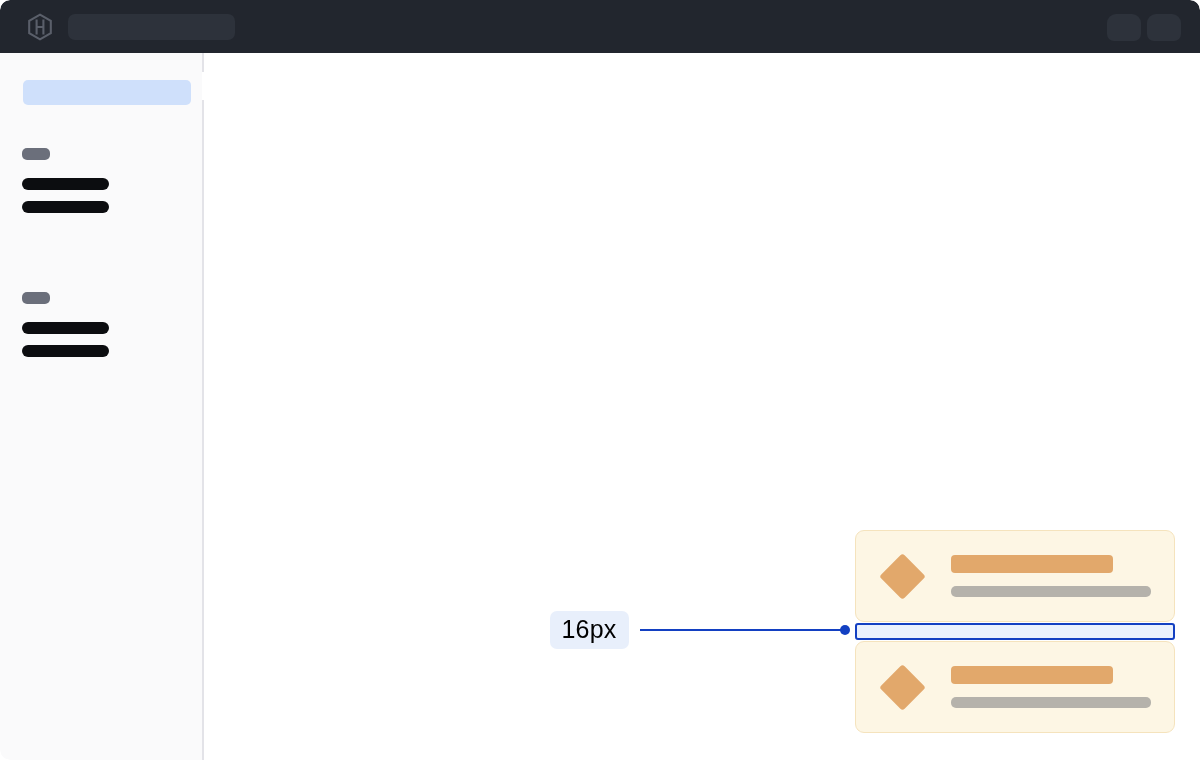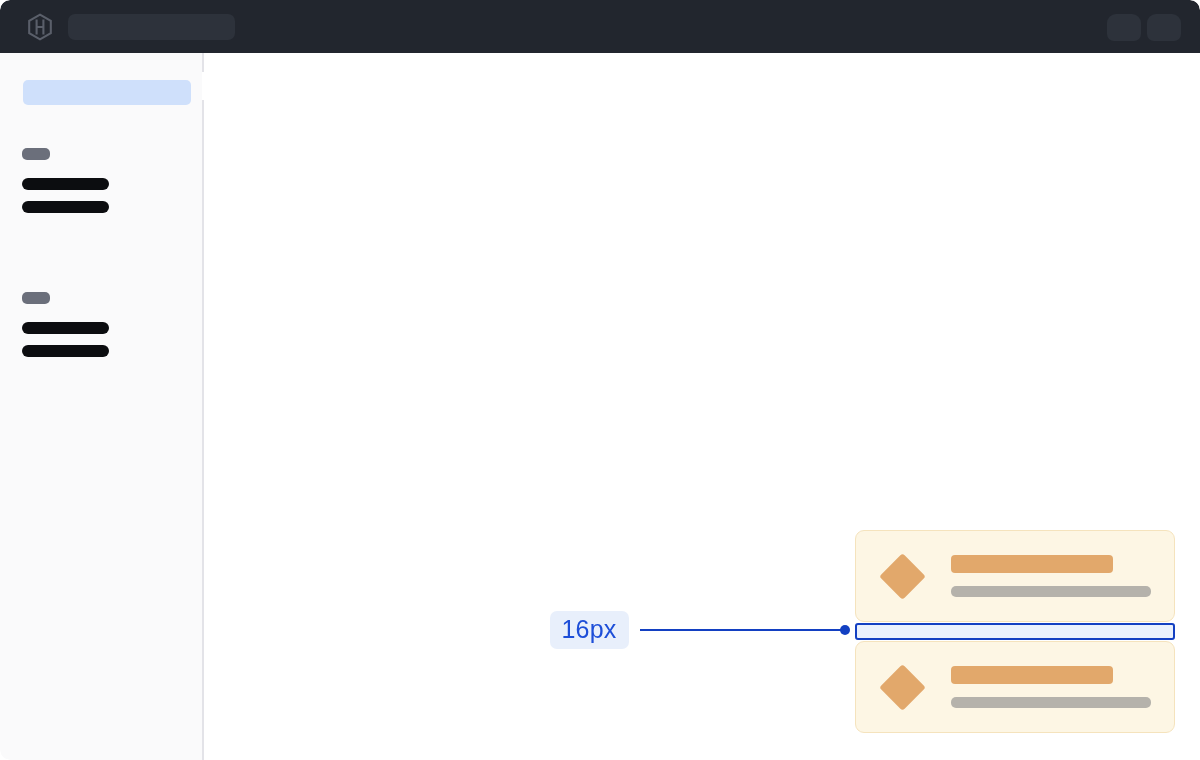--- a/index.html
+++ b/index.html
@@ -216,21 +216,21 @@
     width: 10px;
     height: 10px;
     border-radius: 50%;
     background: #1340c2;
   }
   .measure-label {
     position: absolute;
     left: 346px;  
     top: 558px;   
     background: #e8effb;
-    color: #1d4ed8;
+    color: #000000;
     border-radius: 7px;
     padding: 6px 12px 7px 12px;
     font-size: 25px;
     font-weight: 400;
     line-height: 1;
     letter-spacing: 0.2px;
   }
 </style>
 </head>
 <body>

